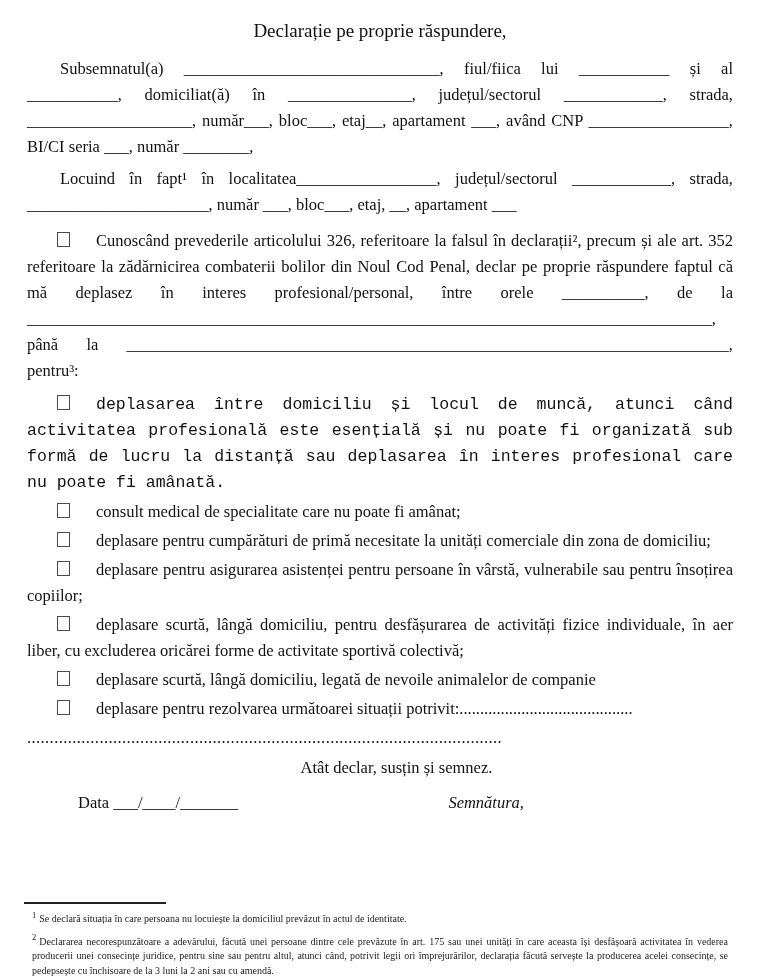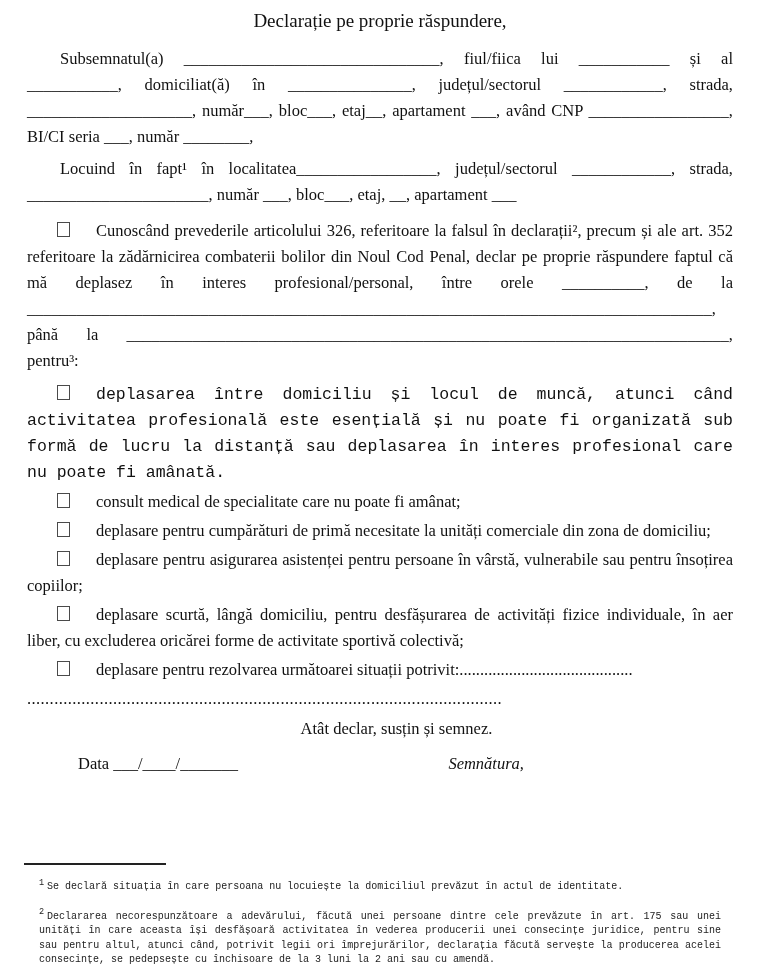--- a/index.html
+++ b/index.html
@@ -17,21 +17,21 @@
   .page {
     padding: 6px 24px 0 24px;
     font-size: 16.5px;
     line-height: 26px;
     text-align: justify;
   }
   .title {
     font-size: 19px;
     font-weight: normal;
     text-align: center;
-    margin: 2px 0 0 0;
+    margin: 12px 0 0 0;
     line-height: 26px;
   }
   p { margin: 3px; }
   .p-intro      { margin-top: 12px; text-indent: 33px; }
   .p-residence  { margin-top: 6px;  text-indent: 33px; }
   .p-decl       { margin-top: 10px; text-indent: 30px; }
   .item         { margin-top: 2px;  text-indent: 30px; }
   .item-first   { margin-top: 8px; font-family: Liberation Mono, monospace; }
   .cbx {
     display: inline-block;
@@ -64,21 +64,21 @@
     font-size: 10px;
     line-height: 14.5px;
     color: #222222;
   }
   .fn-rule {
     width: 142px;
     height: 2px;
     background: #222222;
     margin: 0 0 6px 0;
   }
-  .fn { margin: 15px; text-align: justify; font-family: Liberation Mono, monospace; }
+  .fn { margin: 8px; text-align: justify; }
   .fn + .fn { margin-top: 7px; }
   .fn sup {
     font-size: 8.5px;
     line-height: 0;
     margin-right: 3px;
   }
 </style>
 </head>
 <body>
 
@@ -111,20 +111,23 @@
   </p>
 
   <p class="item">
     <span class="cbx"></span><span>deplasare pentru asigurarea asistenței pentru persoane în vârstă, vulnerabile sau pentru însoțirea copiilor;</span>
   </p>
 
   <p class="item">
     <span class="cbx"></span><span>deplasare scurtă, lângă domiciliu, pentru desfășurarea de activități fizice individuale, în aer liber, cu excluderea oricărei forme de activitate sportivă colectivă;</span>
   </p>
 
+  <p class="item">
+    <span class="cbx"></span><span>deplasare scurtă, lângă domiciliu, legată de nevoile animalelor de companie</span>
+  </p>
 
   <p class="item">
     <span class="cbx"></span><span>deplasare pentru rezolvarea următoarei situații potrivit:..........................................</span>
   </p>
 
   <p class="dots-line">
     <span>.........................................................................................................</span>
   </p>
 
   <p class="closing">Atât declar, susțin și semnez.</p>

